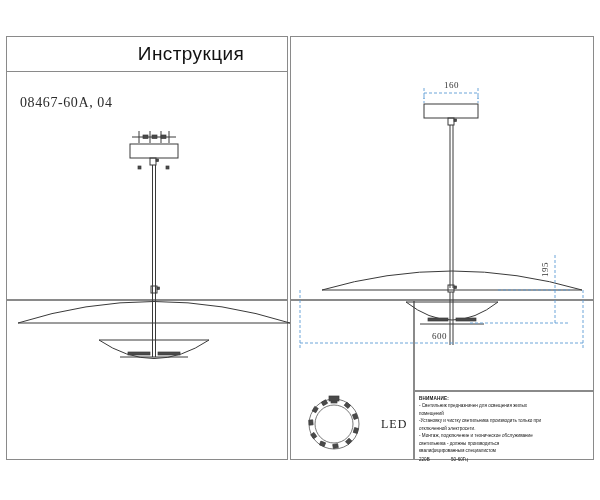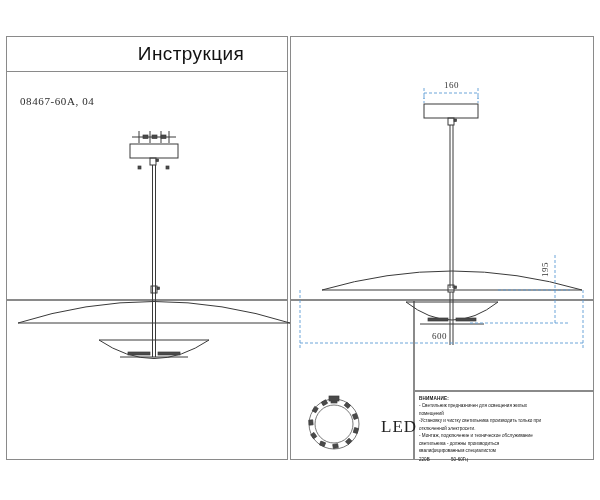--- a/index.html
+++ b/index.html
@@ -19,37 +19,37 @@
   #warn-spacer{left:414px;top:300px;width:180px;height:91px;}
   #warn-cell{left:414px;top:391px;width:180px;height:69px;}
 
   .title-text{
     position:absolute;left:6px;top:36px;width:282px;height:36px;
     display:flex;align-items:center;justify-content:center;
     font-size:19px;letter-spacing:.4px;
     font-family:"Liberation Sans", sans-serif;color:#111;margin-left:44px;
   }
   .model-text{
-    position:absolute;left:20px;top:95px;font-size:11px;
+    position:absolute;left:20px;top:95px;font-size:14px;
     letter-spacing:.6px;color:#2b2b2b;
     font-family:"Liberation Serif", serif;
     text-align:center;
   }
 
   svg{position:absolute;left:0;top:0;overflow:visible;}
   .ln{stroke:#3a3a3a;fill:none;stroke-width:1;}
   .ln-thin{stroke:#555;fill:none;stroke-width:.8;}
   .dim{stroke:#5b9bd5;fill:none;stroke-width:.9;stroke-dasharray:3 2;}
   .fill-dark{fill:#4a4a4a;stroke:#3a3a3a;stroke-width:.7;}
   .dimtext{
     position:absolute;font-size:9px;color:#333;
     font-family:"Liberation Serif", serif;letter-spacing:.5px;
   }
   .led-label{
-    position:absolute;font-size:17px;letter-spacing:1px;color:#222;
+    position:absolute;font-size:12px;letter-spacing:1px;color:#222;
     font-family:"Liberation Serif", serif;
   }
   .warn{
     position:absolute;left:419px;top:395px;width:172px;
     font-size:4.6px;line-height:1.62;color:#141414;
     font-family:"Liberation Sans", sans-serif;
   }
   .warn b{font-weight:700;letter-spacing:.2px;}
   .warn p{margin:0;}
   .warn .volt{margin-top:1px;}

